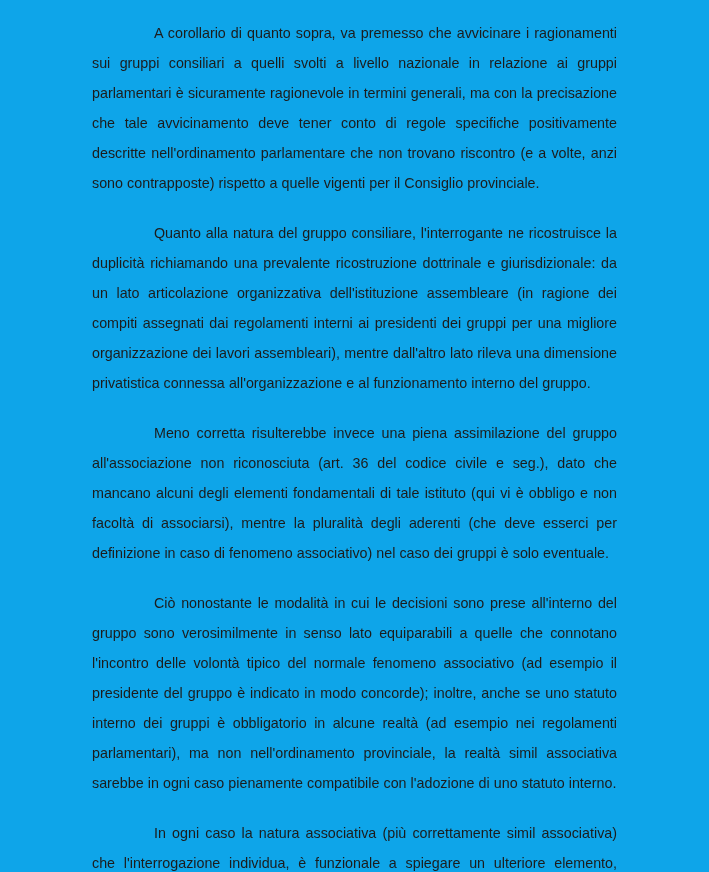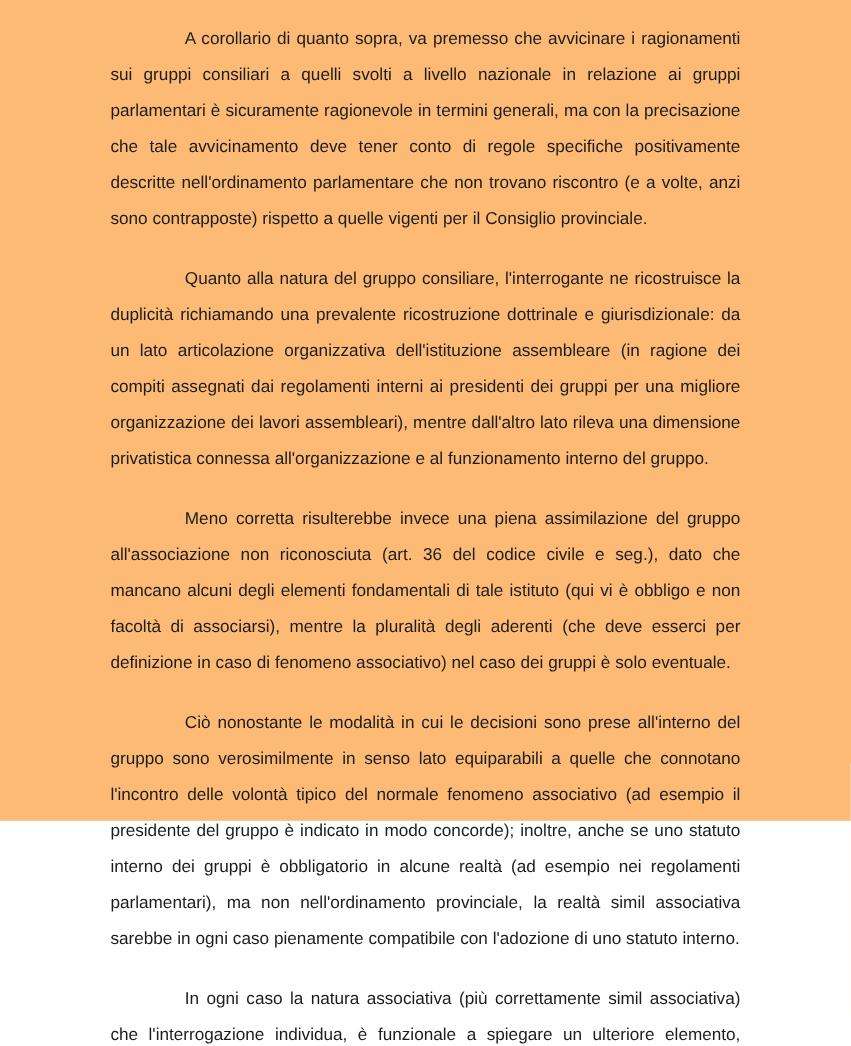--- a/index.html
+++ b/index.html
@@ -9,23 +9,23 @@
   }
   body {
     width: 709px;
     height: 872px;
     font-family: "Liberation Sans", sans-serif;
     color: #1a1a1a;
   }
   .page {
     box-sizing: border-box;
     width: 709px;
-    height: 684px;
+    height: 872px;
     padding: 18px 92px 0 92px;
-    background: #fdba74;
+    background: #0ea5e9;
   }
   .doc-body {
     display: block;
   }
   p.para {
     margin: 0 0 20px 0;
     text-align: justify;
     text-justify: inter-word;
     font-size: 14.3px;
     line-height: 30px;

